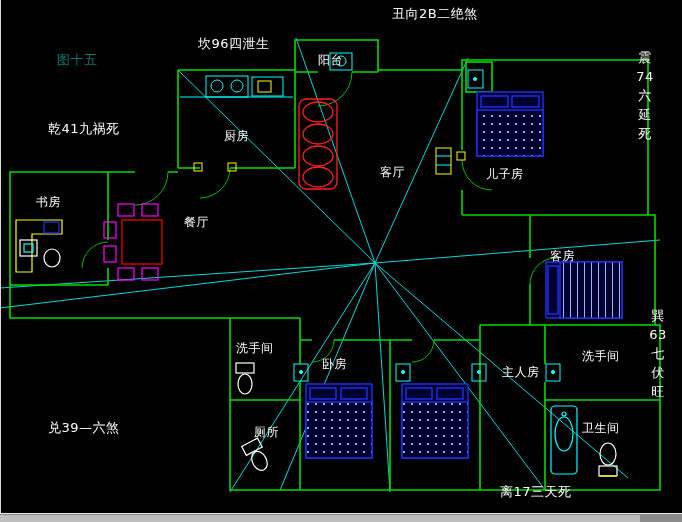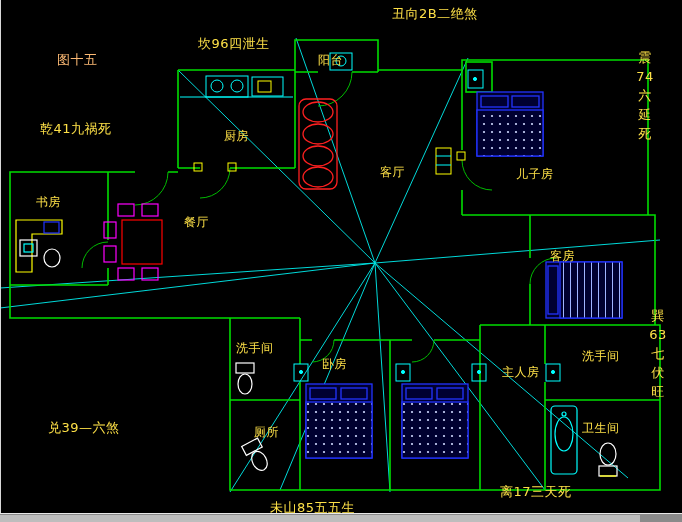--- a/index.html
+++ b/index.html
@@ -2,25 +2,25 @@
 <html><head>
 <meta charset="utf-8">
 <style>
   html,body{margin:0;padding:0;background:#000;}
   .canvas{
     position:relative;width:682px;height:522px;background:#000000;overflow:hidden;
     font-family:"DejaVu Sans",sans-serif;
   }
   svg{position:absolute;left:0;top:0;}
   .label{
-    position:absolute;color:#fde047;font-size:12px;line-height:1.35;
+    position:absolute;color:#ffffff;font-size:12px;line-height:1.35;
     white-space:pre-line;letter-spacing:0.5px;
   }
   .ann{font-size:13px;}
-  .blue{color:#fdba74;}
+  .blue{color:#0f766e;}
   .vert{width:26px;text-align:center;line-height:19px;}
   .border-left{position:absolute;left:0;top:0;width:1px;height:522px;background:#d8d8d8;}
   .scrollbar{position:absolute;left:0;top:513px;width:682px;height:9px;background:#8a8a8a;border-top:1px solid #e8e8e8;}
   .scroll-thumb{position:absolute;left:0;top:1px;width:640px;height:8px;background:#bdbdbd;}
 </style>
 </head>
 <body>
 
 <div class="canvas">
 
@@ -187,41 +187,40 @@
     <g stroke="#ffffff" stroke-width="1.2" fill="none">
       <ellipse cx="608" cy="454" rx="8" ry="11"></ellipse>
       <rect x="599" y="466" width="18" height="10"></rect>
       <path d="M600,476 h16" stroke="#ffff00"></path>
     </g>
   </svg>
 
   <div class="label ann" style="left:392px;top:5px">丑向2B二绝煞</div>
   <div class="label ann" style="left:198px;top:35px">坎96四泄生</div>
   <div class="label ann blue" style="left:57px;top:51px">图十五</div>
-  <div class="label ann" style="left:40px;top:120px">乾41九祸死</div>
+  <div class="label ann" style="left:48px;top:120px">乾41九祸死</div>
   <div class="label ann vert" style="left:632px;top:48px">震
 74
 六
 延
 死</div>
   <div class="label ann vert" style="left:645px;top:306px">巽
 63
 七
 伏
 旺</div>
   <div class="label ann" style="left:48px;top:419px">兑39—六煞</div>
-  <div class="label ann" style="left:270px;top:499px">未山85五五生</div>
   <div class="label ann" style="left:500px;top:483px">离17三天死</div>
 
   <div class="label" style="left:318px;top:52px">阳台</div>
   <div class="label" style="left:224px;top:128px">厨房</div>
   <div class="label" style="left:184px;top:214px">餐厅</div>
   <div class="label" style="left:36px;top:194px">书房</div>
   <div class="label" style="left:380px;top:164px">客厅</div>
-  <div class="label" style="left:516px;top:166px">儿子房</div>
+  <div class="label" style="left:486px;top:166px">儿子房</div>
   <div class="label" style="left:550px;top:248px">客房</div>
   <div class="label" style="left:236px;top:340px">洗手间</div>
   <div class="label" style="left:254px;top:424px">厕所</div>
   <div class="label" style="left:322px;top:356px">卧房</div>
   <div class="label" style="left:502px;top:364px">主人房</div>
   <div class="label" style="left:582px;top:348px">洗手间</div>
   <div class="label" style="left:582px;top:420px">卫生间</div>
 
   <div class="border-left"></div>
   <div class="scrollbar">

